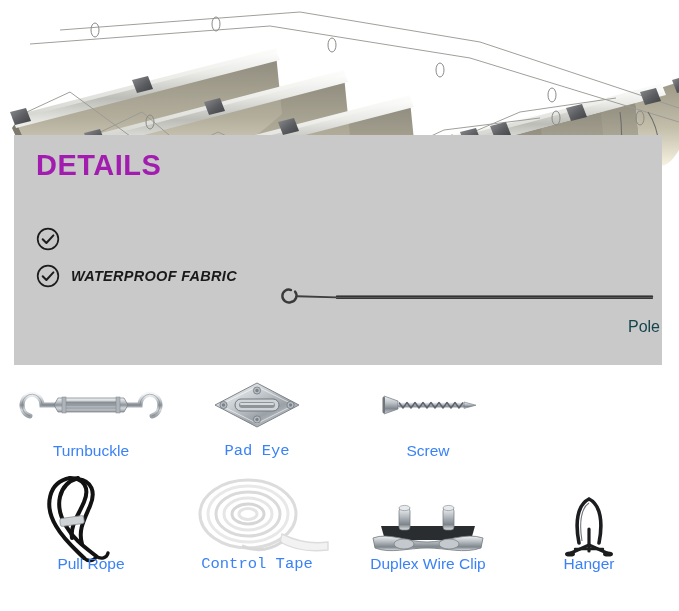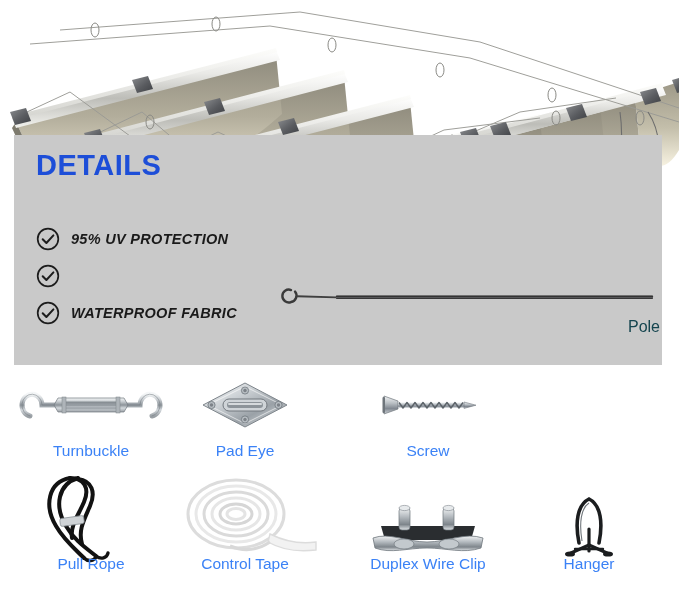--- a/index.html
+++ b/index.html
@@ -7,42 +7,42 @@
        font-family:"Liberation Sans",sans-serif;}
 
   
   #shade-render{position:absolute;left:0;top:0;width:679px;height:250px;overflow:hidden;}
   #shade-render svg{display:block;}
 
   
   #details-panel{position:absolute;left:14px;top:135px;width:648px;height:230px;
        background:#c9c9c9;}
   #details-title{position:absolute;left:22px;top:14px;font-size:29px;font-weight:bold;
-       color:#1d4ed8;letter-spacing:.5px;}
+       color:#a21caf;letter-spacing:.5px;}
   #feature-list{position:absolute;left:22px;top:88px;width:330px;}
   .feature-row{display:flex;align-items:center;height:32px;margin-bottom:5px;}
   .check-icon{width:24px;height:24px;flex:0 0 24px;margin-right:11px;}
   .feature-text{font-size:14.5px;font-weight:bold;font-style:italic;color:#1a1a1a;
        letter-spacing:.3px;white-space:nowrap;}
 
   
   #pole-block{position:absolute;left:256px;top:143px;width:390px;height:72px;}
   #pole-label{position:absolute;left:0;top:40px;width:390px;text-align:right;
        font-size:16px;color:#15454f;font-weight:normal;}
 
   
   #accessories{position:absolute;left:0;top:372px;width:679px;height:239px;}
   .acc-cell{position:absolute;text-align:center;}
   .acc-art{height:66px;display:flex;align-items:center;justify-content:center;}
   .acc-label{font-size:15.5px;color:#3b82f6;white-space:nowrap;margin-top:4px;}
 
   .r1{top:0;}
   .r2{top:113px;}
   .c1{left:0;width:182px;}
-  .c2{left:156px;width:178px;}
+  .c2{left:168px;width:178px;font-family:Liberation Mono, monospace;}
   .c3{left:344px;width:168px;}
   .c4{left:500px;width:178px;}
 </style>
 </head>
 <body>
 
 <div id="shade-render">
   <svg width="679" height="250" viewBox="0 0 679 250">
     <defs>
       <linearGradient id="fab" x1="0" y1="0" x2="0" y2="1">
@@ -184,29 +184,20 @@
     </g>
   </svg>
 </div>
 
 <div id="details-panel">
 
   <div id="details-title">DETAILS</div>
 
   <div id="feature-list">
 
-    <div class="feature-row">
-      <span class="check-icon">
-        <svg viewBox="0 0 24 24" width="24" height="24">
-          <circle cx="12" cy="12" r="10.3" fill="none" stroke="#1c1c1c" stroke-width="1.7"></circle>
-          <path d="M6.7 12.2 L10.4 16 L17.4 8.4" fill="none" stroke="#1c1c1c" stroke-width="2" stroke-linecap="round" stroke-linejoin="round"></path>
-        </svg>
-      </span>
-      <span class="feature-text">95% UV PROTECTION</span>
-    </div>
 
     <div class="feature-row">
       <span class="check-icon">
         <svg viewBox="0 0 24 24" width="24" height="24">
           <circle cx="12" cy="12" r="10.3" fill="none" stroke="#1c1c1c" stroke-width="1.7"></circle>
           <path d="M6.7 12.2 L10.4 16 L17.4 8.4" fill="none" stroke="#1c1c1c" stroke-width="2" stroke-linecap="round" stroke-linejoin="round"></path>
         </svg>
       </span>
     </div>
 

